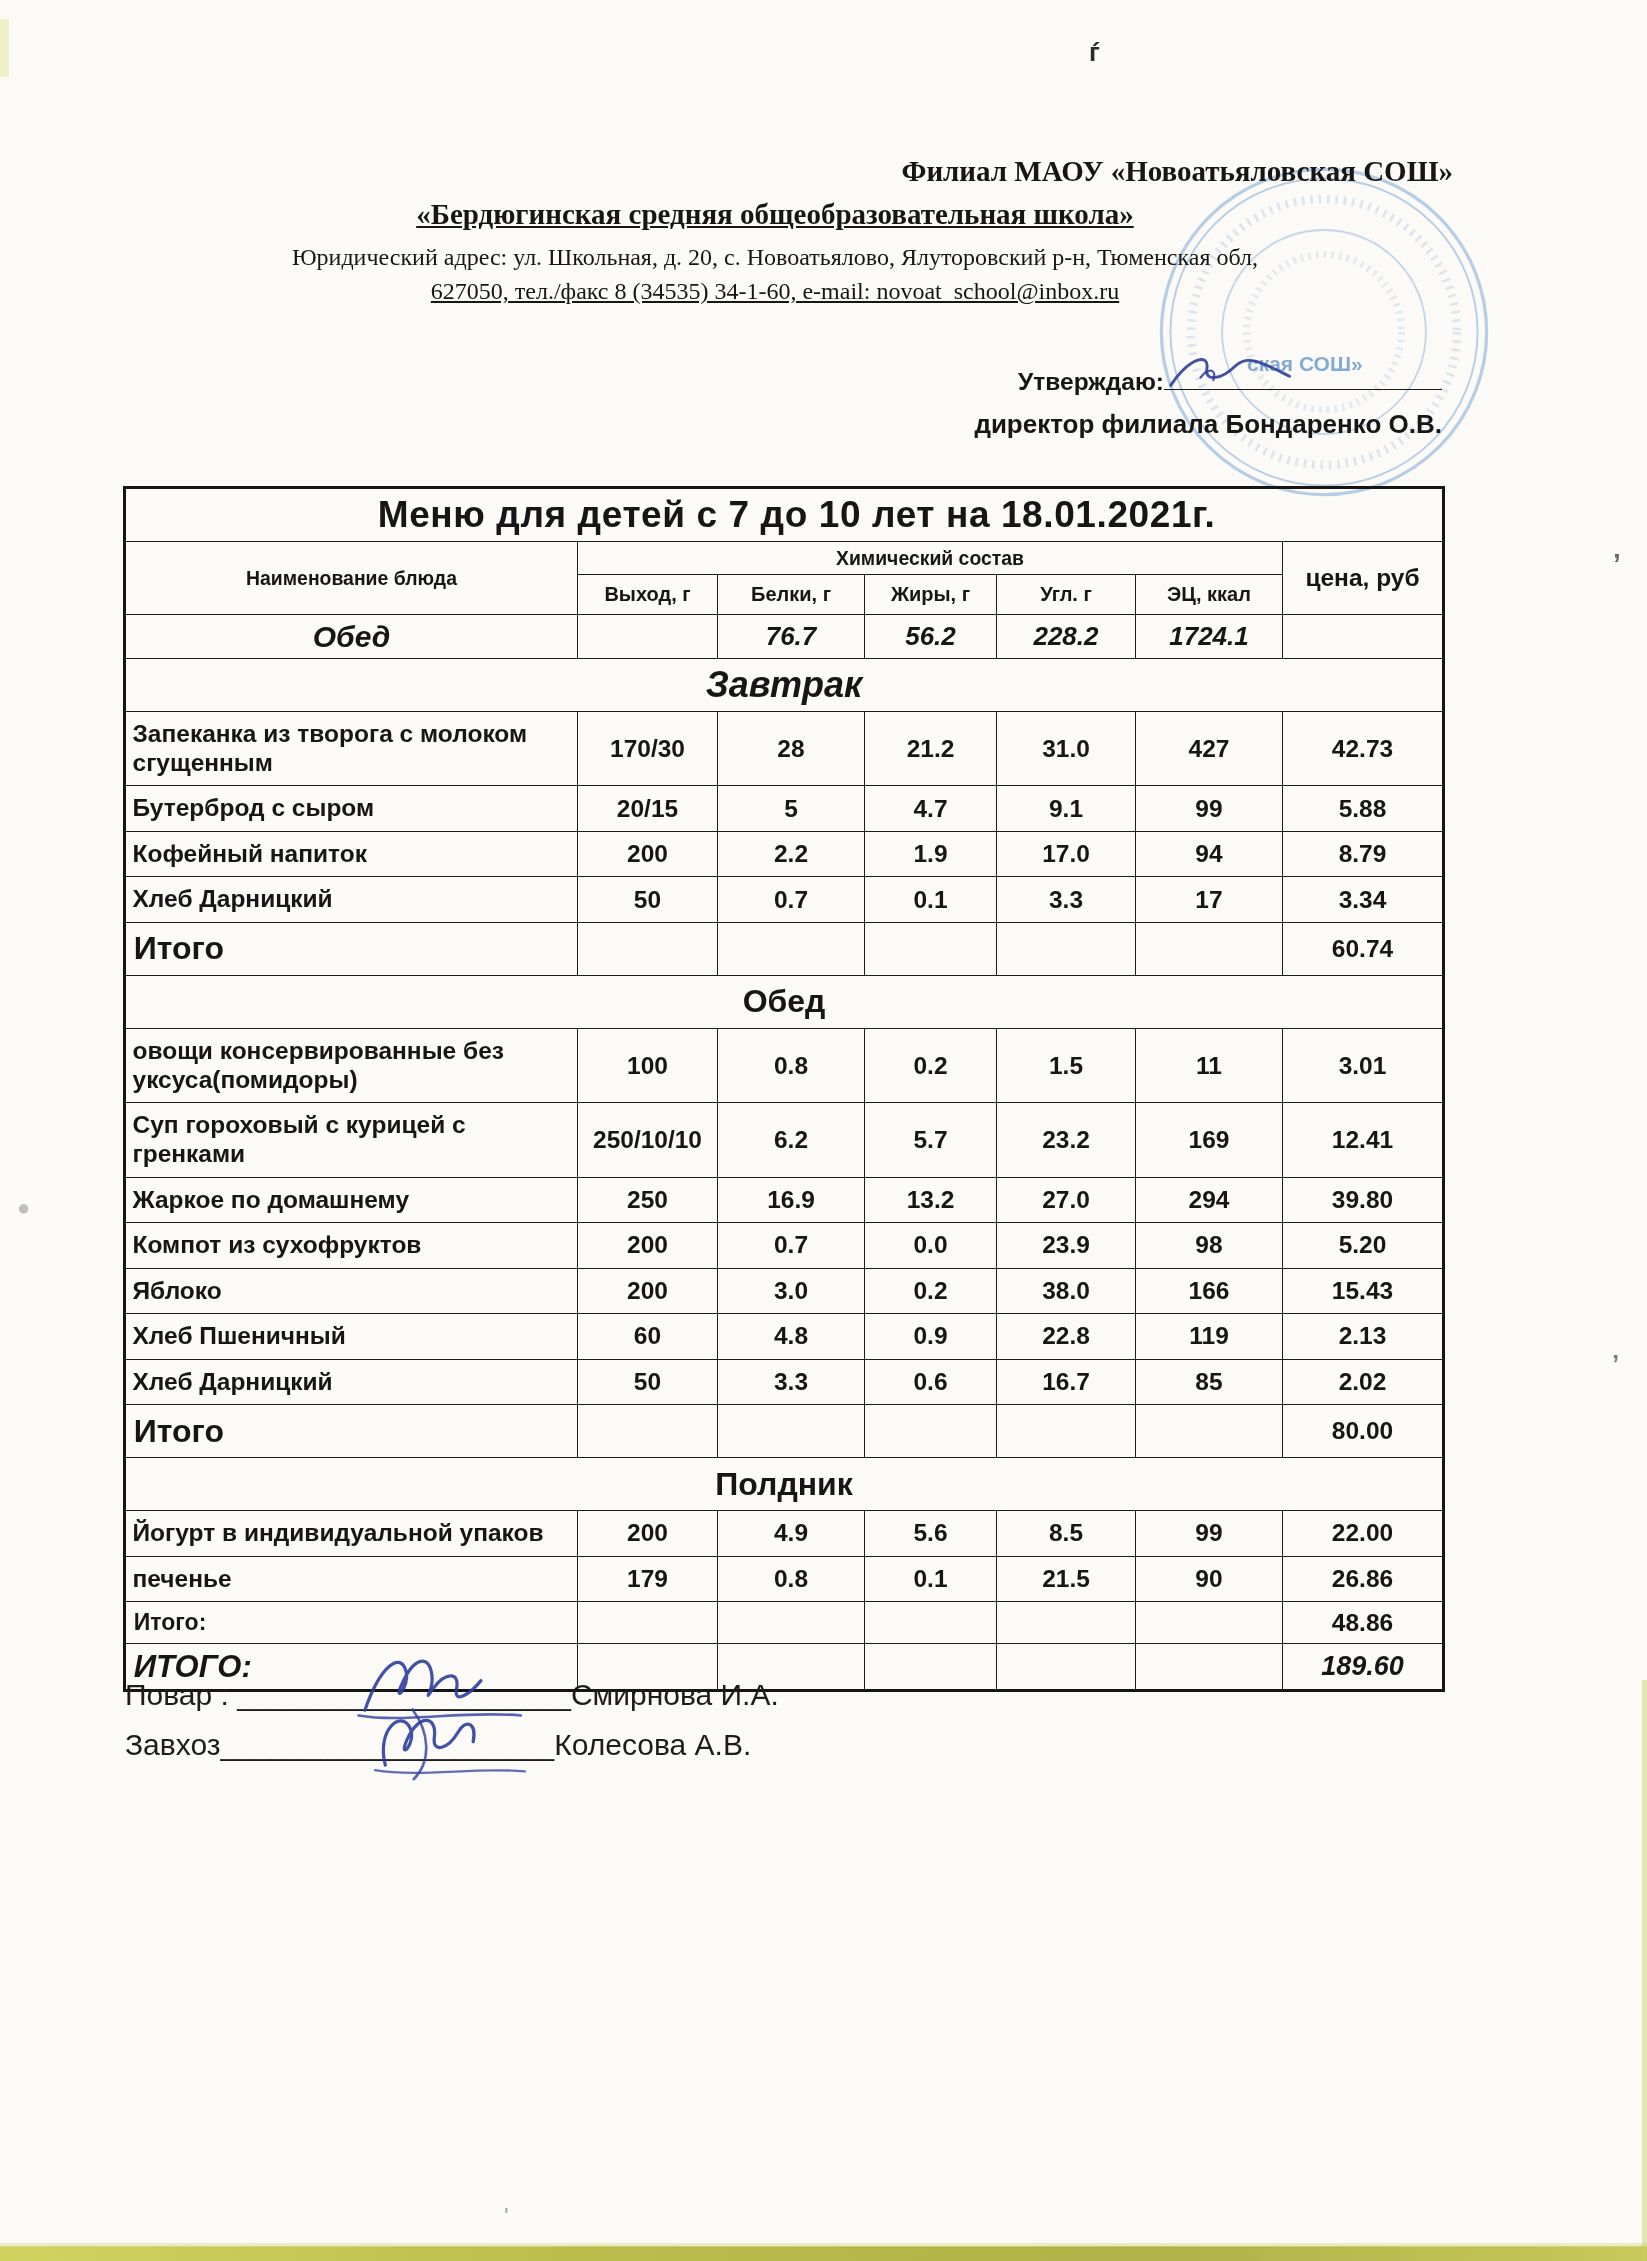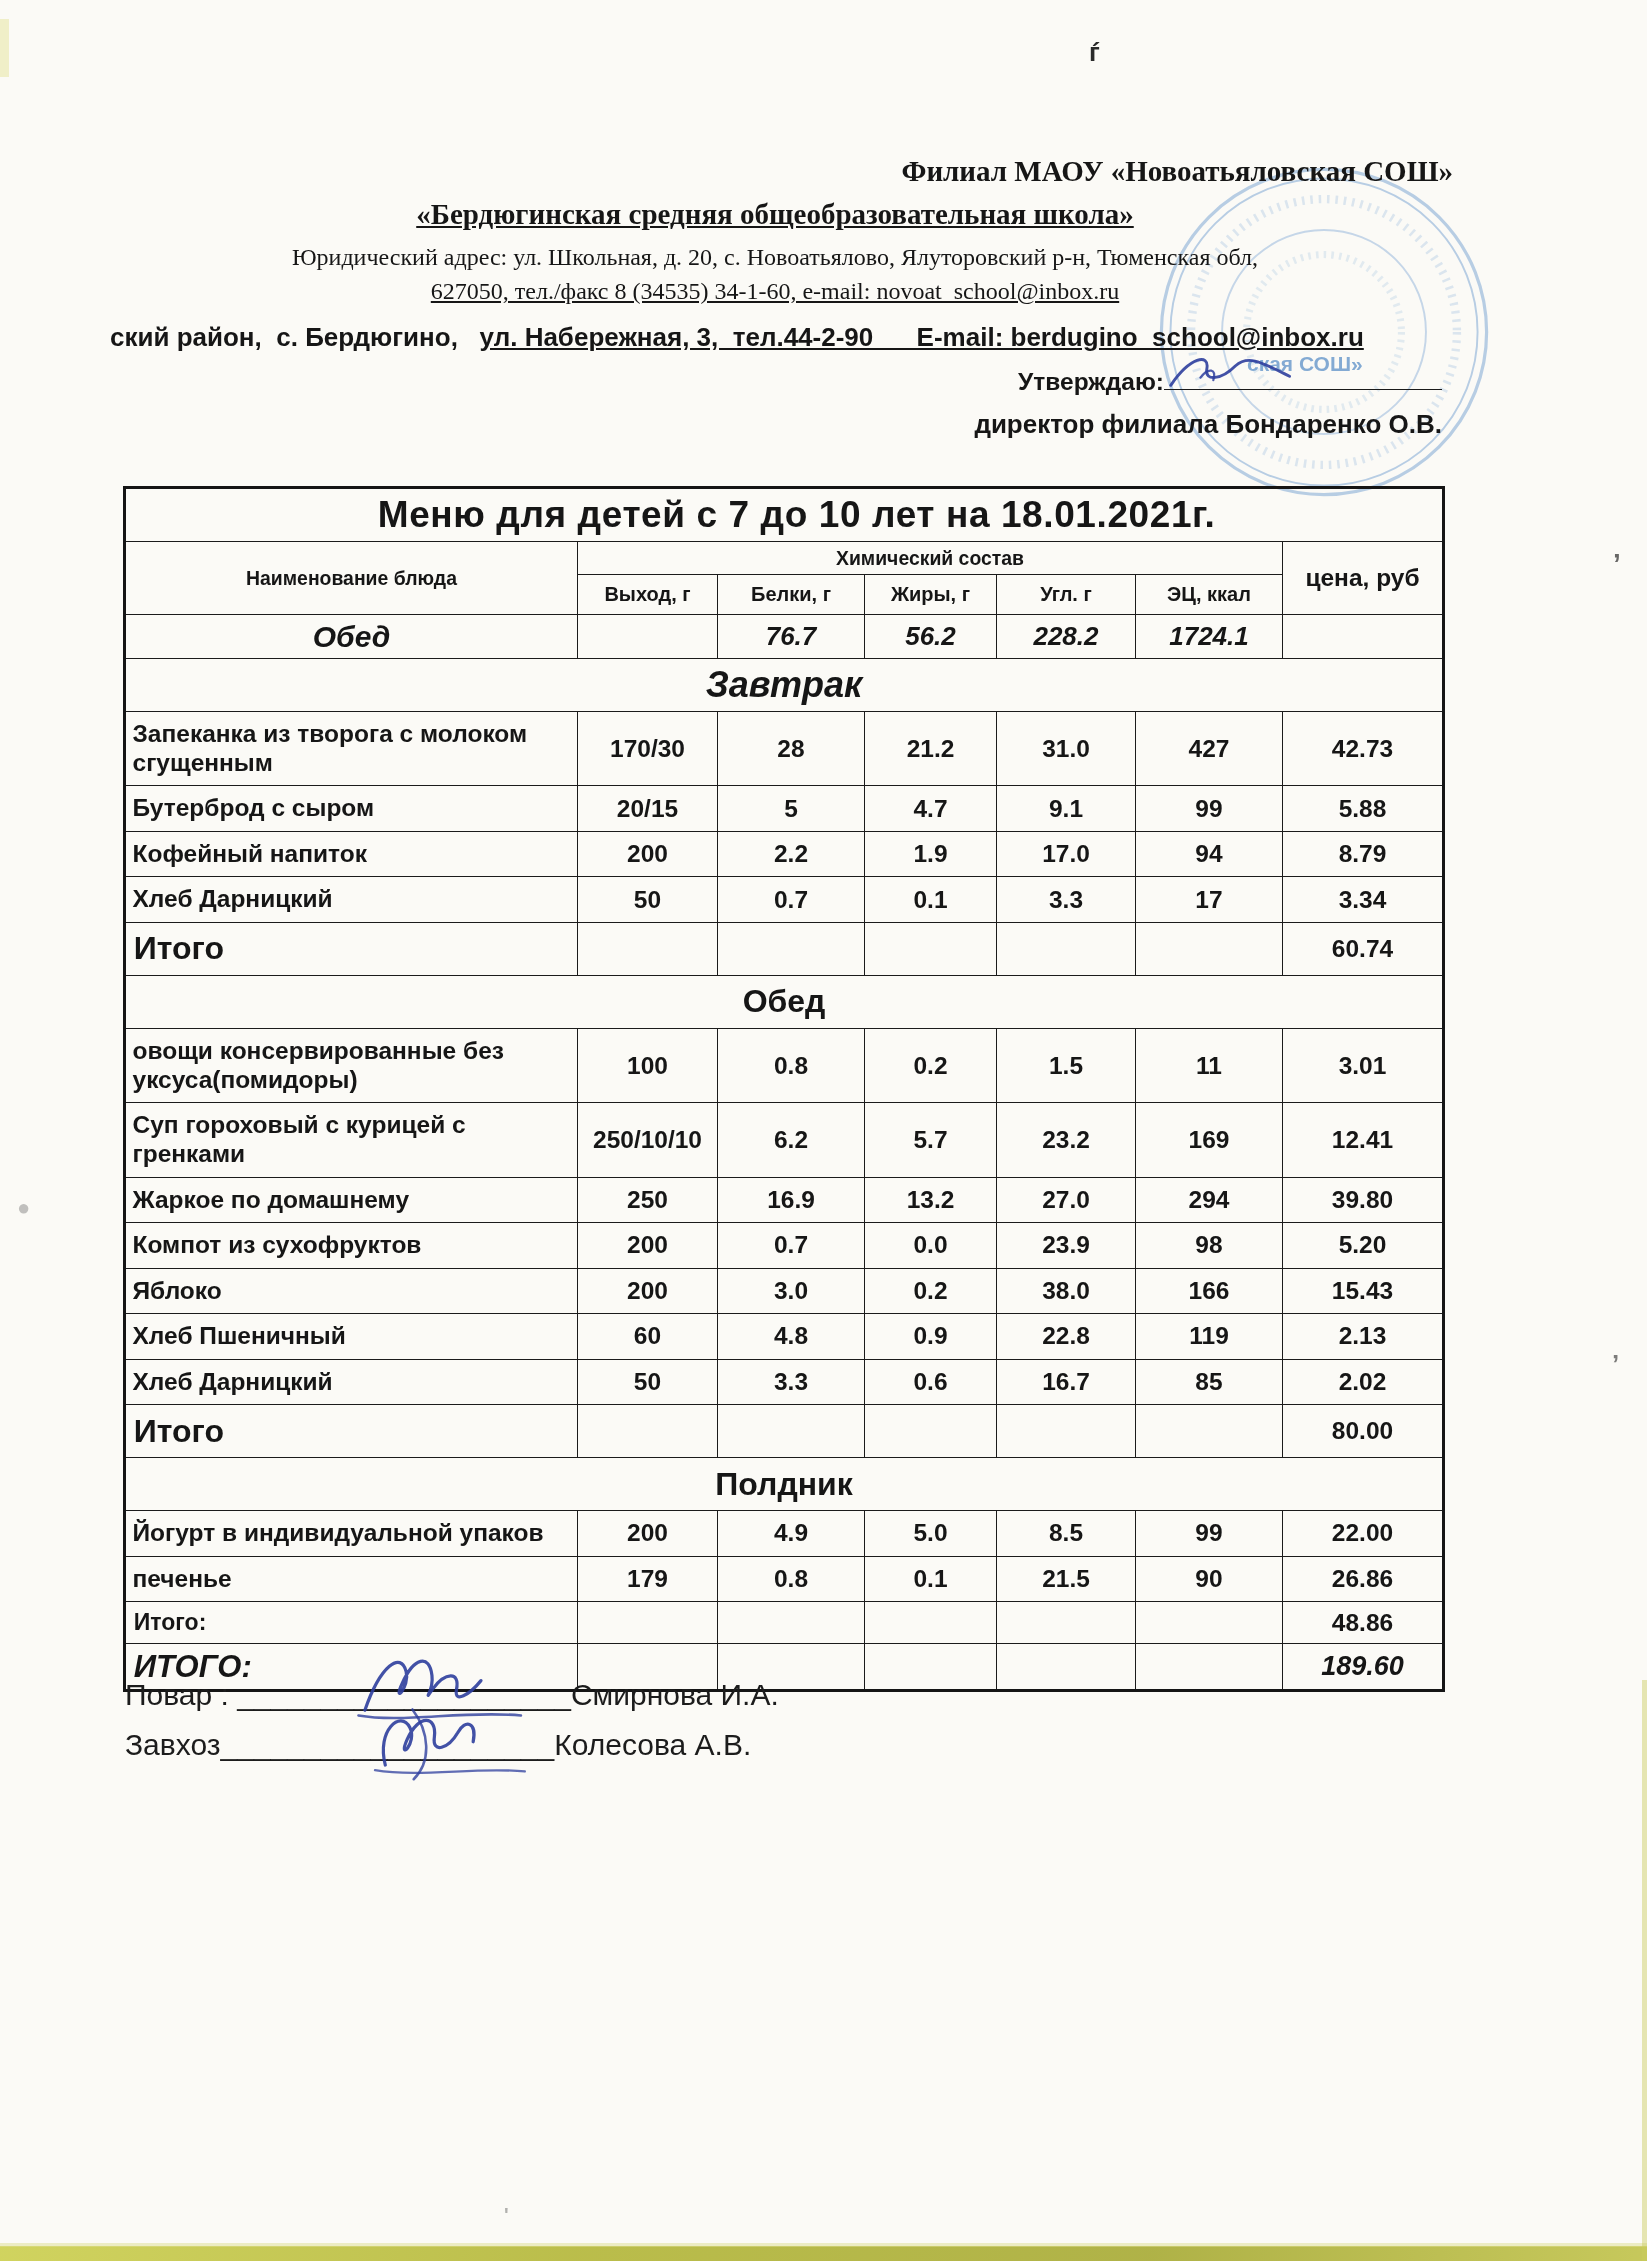--- a/index.html
+++ b/index.html
@@ -76,21 +76,20 @@
     <circle cx="265" cy="265" r="120" fill="none" stroke="#9dbede" stroke-width="11" stroke-dasharray="4 8" opacity=".45"></circle>
   </svg>
   <div class="stamp-frag">ская СОШ»</div>
 
   <div class="hdr-center">
     <div class="h-line1">Филиал МАОУ «Новоатьяловская СОШ»</div>
     <div class="h-line2">«Бердюгинская средняя общеобразовательная школа»</div>
     <div class="h-line3">Юридический адрес: ул. Школьная, д. 20, с. Новоатьялово, Ялуторовский р-н, Тюменская обл,</div>
     <div class="h-line4">627050, тел./факс 8 (34535) 34-1-60,  e-mail: novoat_school@inbox.ru</div>
   </div>
-  <div class="h-line5"><span>ский район,  с. Бердюгино,   </span><span class="ul">ул. Набережная, 3,  тел.44-2-90      E-mail: berdugino_school@inbox.ru</span></div>
   <div class="h-approve"><span>Утверждаю:</span><span class="line"></span></div>
   <div class="h-director">директор филиала Бондаренко О.В.</div>
 
   <svg class="sig" style="left:1163px;top:349px" width="142" height="52" viewBox="0 0 220 80">
     <path d="M12 56 C 42 12, 72 6, 68 30 C 64 52, 92 46, 112 26 C 132 8, 152 20, 196 42" fill="none" stroke="#2e3e9d" stroke-width="4.5" stroke-linecap="round" opacity=".9"></path>
     <path d="M58 44 C 70 28, 84 30, 78 48" fill="none" stroke="#2e3e9d" stroke-width="3.5" stroke-linecap="round" opacity=".85"></path>
   </svg>
 
   <div class="menu-wrap">
     <table class="menu">
@@ -252,21 +251,21 @@
             <td class="val"></td>
             <td class="price reg">80.00</td>
           </tr>
           <tr class="section-row">
             <td class="section-cell" colspan="7">Полдник</td>
           </tr>
           <tr class="dish-row">
             <td class="name nw">Йогурт в индивидуальной упаков</td>
             <td class="val b">200</td>
             <td class="val b">4.9</td>
-            <td class="val b">5.0</td>
+            <td class="val b">5.6</td>
             <td class="val b">8.5</td>
             <td class="val b">99</td>
             <td class="price b">22.00</td>
           </tr>
           <tr class="dish-row">
             <td class="name">печенье</td>
             <td class="val b">179</td>
             <td class="val b">0.8</td>
             <td class="val b">0.1</td>
             <td class="val b">21.5</td>

